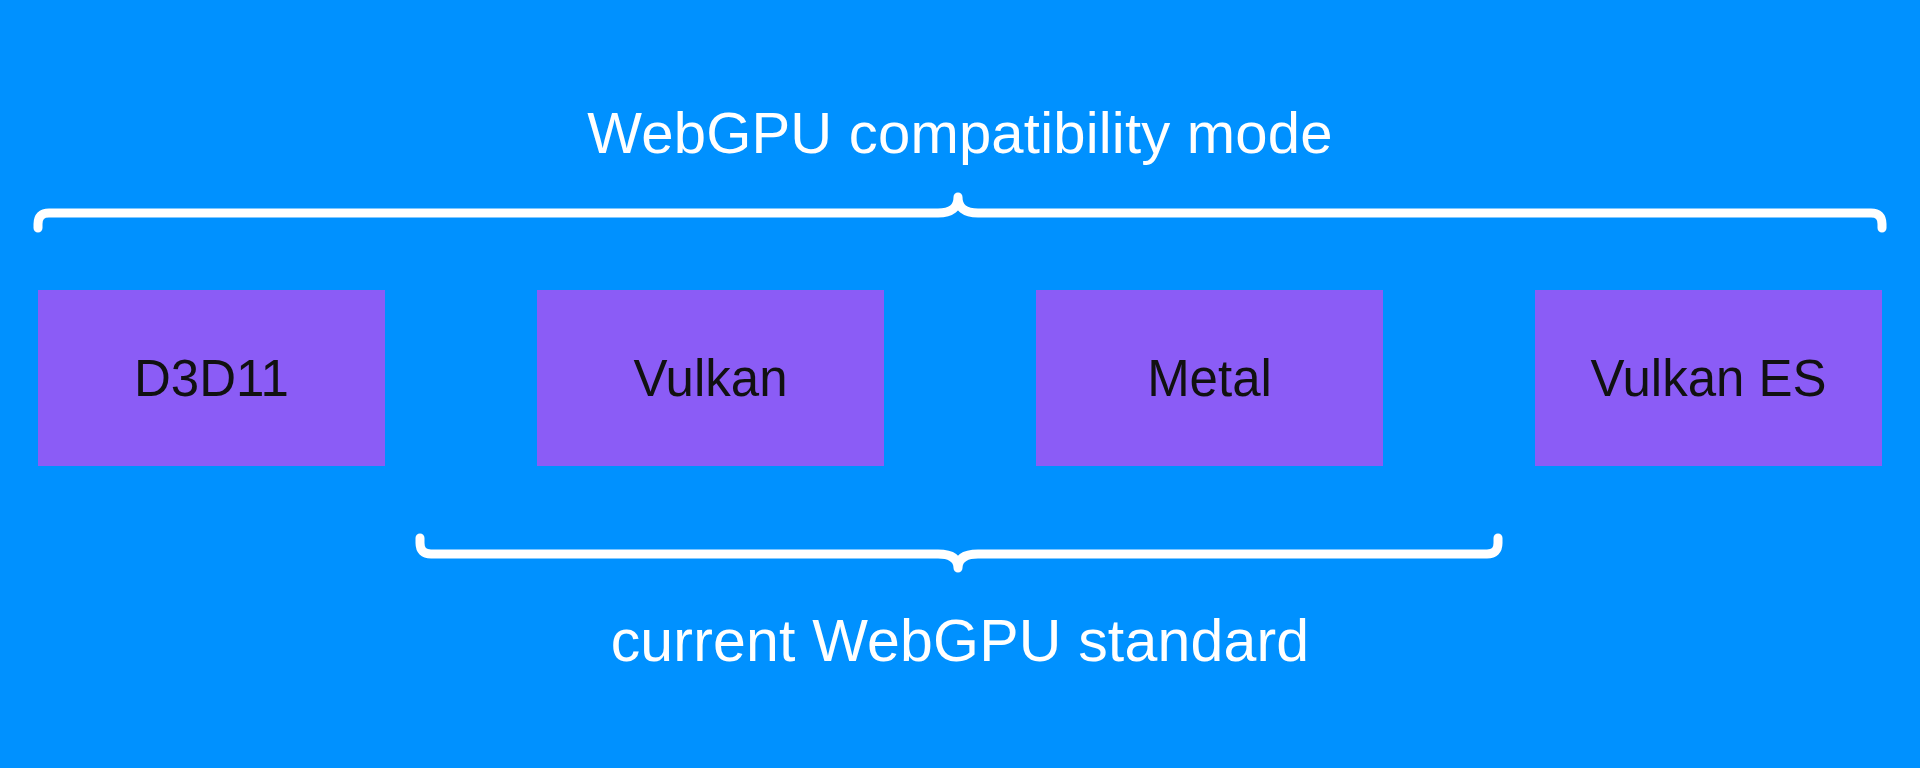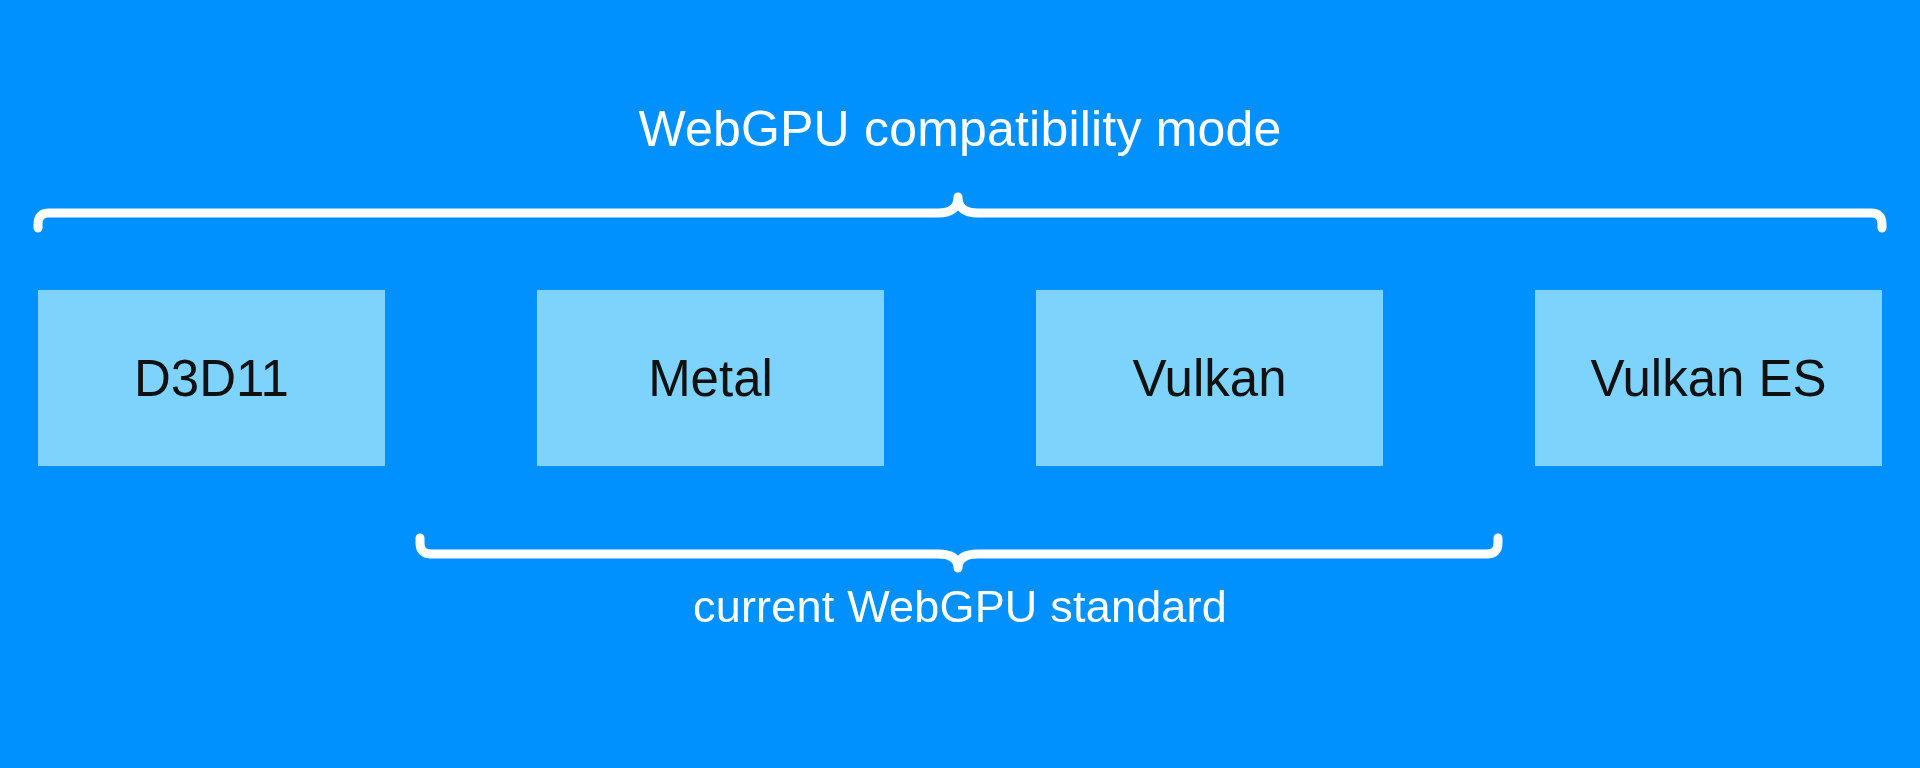--- a/index.html
+++ b/index.html
@@ -21,21 +21,21 @@
   }
 
   
   .group-label-top {
     position: absolute;
     left: 0;
     top: 104px;
     width: 1920px;
     text-align: center;
     color: #ffffff;
-    font-size: 50px;
+    font-size: 58px;
     font-weight: 400;
     letter-spacing: 0.2px;
     line-height: 1;
     white-space: nowrap;
   }
 
   
   .brace-svg {
     position: absolute;
     overflow: visible;
@@ -65,44 +65,44 @@
     height: 176px;
     display: flex;
     flex-direction: row;
     justify-content: space-between;
     align-items: stretch;
   }
   .backend-box {
     flex: 0 0 347px;
     width: 347px;
     height: 176px;
-    background: #7dd3fc;
+    background: #8b5cf6;
     display: flex;
     align-items: center;
     justify-content: center;
     box-sizing: border-box;
   }
   .backend-box-label {
     color: #111111;
     font-size: 51px;
     font-weight: 400;
     line-height: 1;
     letter-spacing: 0px;
     white-space: nowrap;
   }
 
   
   .group-label-bottom {
     position: absolute;
     left: 0;
-    top: 584px;
+    top: 612px;
     width: 1920px;
     text-align: center;
     color: #ffffff;
-    font-size: 45px;
+    font-size: 59px;
     font-weight: 400;
     letter-spacing: 0.2px;
     line-height: 1;
     white-space: nowrap;
   }
 </style>
 </head>
 <body>
 
 <div id="canvas">
@@ -119,24 +119,24 @@
              L 1871 33
              Q 1882 33 1882 44
              L 1882 48"></path>
   </svg>
 
   <div class="backend-row">
     <div class="backend-box">
       <span class="backend-box-label">D3D11</span>
     </div>
     <div class="backend-box">
-      <span class="backend-box-label">Metal</span>
+      <span class="backend-box-label">Vulkan</span>
     </div>
     <div class="backend-box">
-      <span class="backend-box-label">Vulkan</span>
+      <span class="backend-box-label">Metal</span>
     </div>
     <div class="backend-box">
       <span class="backend-box-label">Vulkan ES</span>
     </div>
   </div>
 
   <svg class="brace-svg brace-bottom-svg" width="1920" height="56" viewBox="0 0 1920 56">
     <path class="brace-path" d="M 420 22
              L 420 27
              Q 420 38 431 38

